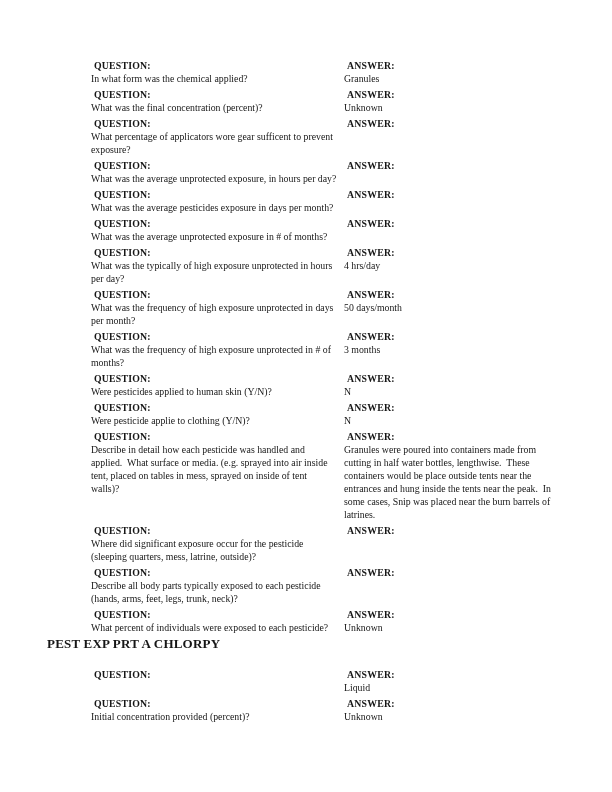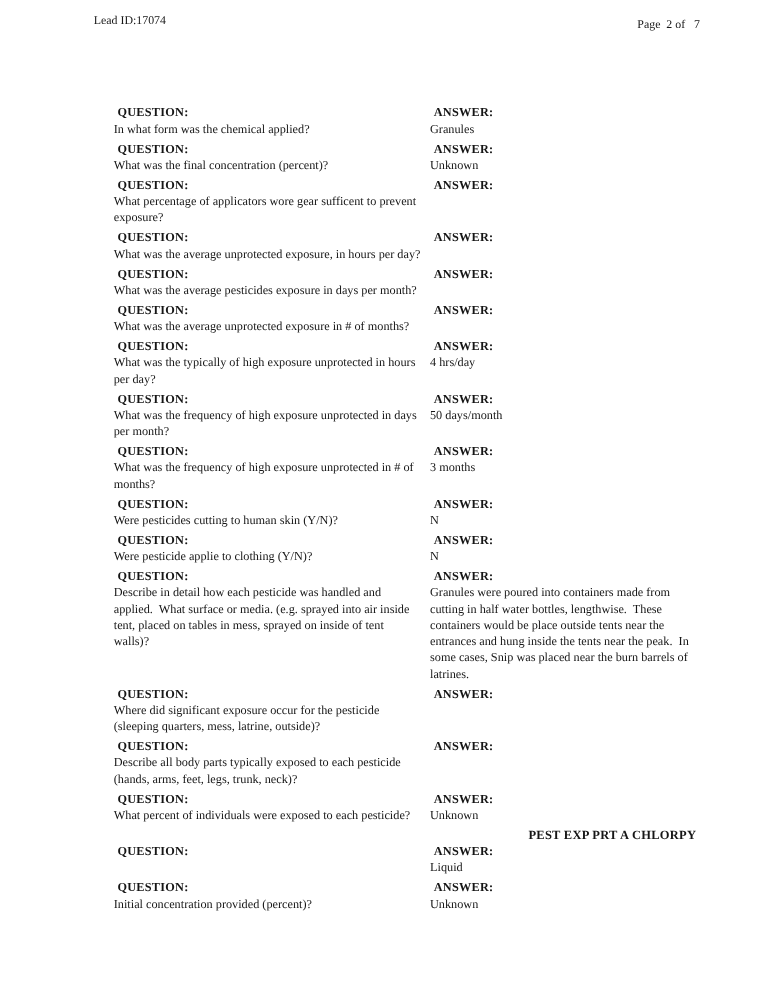--- a/index.html
+++ b/index.html
@@ -53,35 +53,30 @@
   }
   .qa-text {
     white-space: pre-wrap;
     max-width: 246px;
   }
   .col-a .qa-text {
     max-width: 250px;
   }
   .section-heading {
     font-weight: bold;
-    margin: 1px 0 0 -4px;
+    margin: 1px 0 18px -4px;
     letter-spacing: 0.2px;
-    font-size: 10px;
-    text-align: right;
+    font-size: 13px;
   }
 </style>
 </head>
 <body>
 
 <div class="page">
 
-  <div class="doc-header">
-    <span class="lead-id">Lead ID:17074</span>
-    <span class="page-num">Page  2 of   7</span>
-  </div>
 
   <div class="content">
 
     <div class="qa-row">
       <div class="col-q">
         <div class="qa-label">QUESTION:</div>
         <div class="qa-text">In what form was the chemical applied?</div>
       </div>
       <div class="col-a">
         <div class="qa-label">ANSWER:</div>
@@ -173,21 +168,21 @@
       </div>
       <div class="col-a">
         <div class="qa-label">ANSWER:</div>
         <div class="qa-text">3 months</div>
       </div>
     </div>
 
     <div class="qa-row">
       <div class="col-q">
         <div class="qa-label">QUESTION:</div>
-        <div class="qa-text">Were pesticides cutting to human skin (Y/N)?</div>
+        <div class="qa-text">Were pesticides applied to human skin (Y/N)?</div>
       </div>
       <div class="col-a">
         <div class="qa-label">ANSWER:</div>
         <div class="qa-text">N</div>
       </div>
     </div>
 
     <div class="qa-row">
       <div class="col-q">
         <div class="qa-label">QUESTION:</div>

